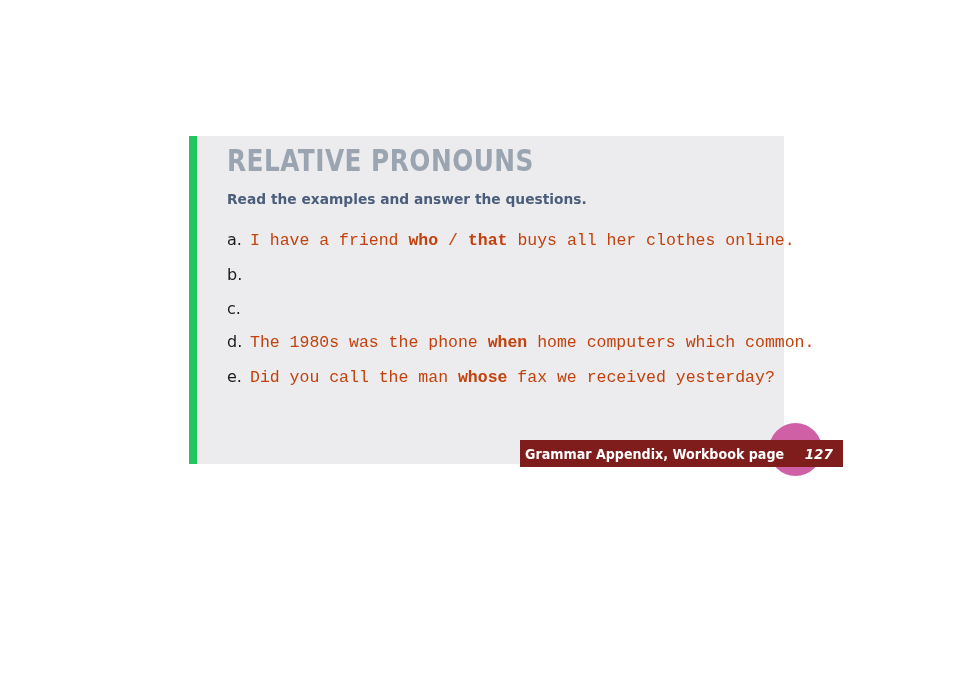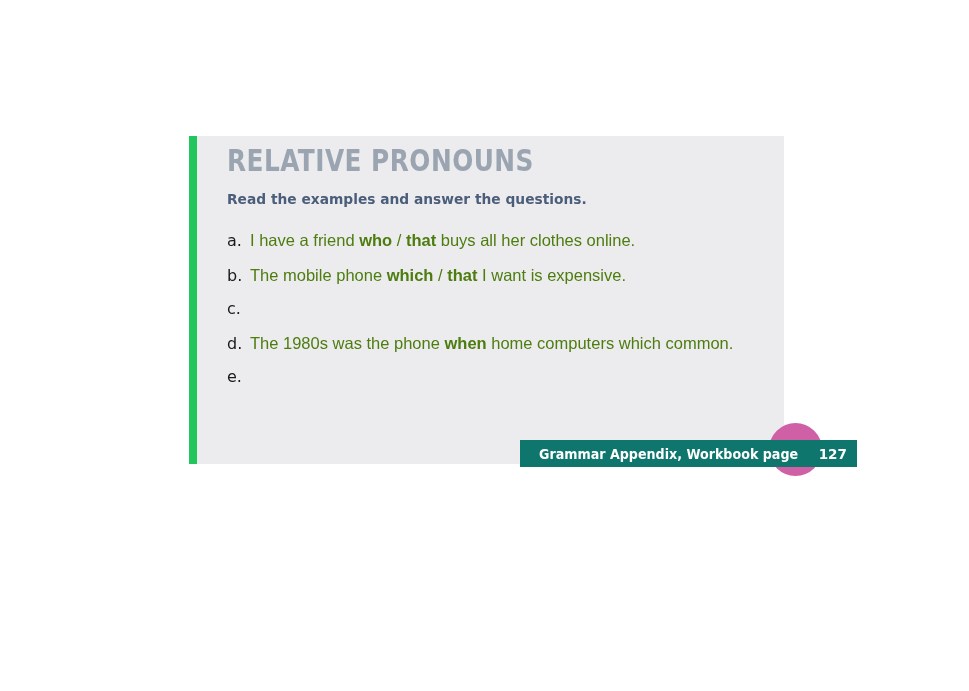--- a/index.html
+++ b/index.html
@@ -78,23 +78,23 @@
 
   .item-letter {
     width: 23px;
     flex: 0 0 23px;
     font-family: "DejaVu Sans", sans-serif;
     font-size: 16px;
     color: #1a1a1a;
   }
 
   .item-text {
-    font-family: Liberation Sans, sans-serif;
+    font-family: Liberation Mono, monospace;
     font-size: 16.5px;
-    color: #4d7c0f;
+    color: #c2410c;
     white-space: nowrap;
   }
 
   .item-text b {
     font-weight: bold;
   }
 
   .badge-circle {
     position: absolute;
     left: 769px;
@@ -103,22 +103,22 @@
     height: 53px;
     border-radius: 50%;
     background: #d060a6;
   }
 
   .badge-bar {
     position: absolute;
     left: 520px;
     top: 440px;
     height: 27px;
-    background: #0f766e;
-    padding: 0 10px 0 19px;
+    background: #7f1d1d;
+    padding: 0 10px 0 5px;
     display: flex;
     align-items: center;
     box-sizing: border-box;
   }
 
   .badge-text {
     font-family: "DejaVu Sans", sans-serif;
     font-size: 13.5px;
     font-weight: bold;
     color: #ffffff;
@@ -126,51 +126,52 @@
     transform-origin: left center;
     white-space: nowrap;
   }
 
   .badge-page {
     font-family: "DejaVu Sans", sans-serif;
     font-size: 13.5px;
     font-weight: bold;
     color: #ffffff;
     margin-left: 4px;
+    font-style: italic;
   }
 </style>
 </head>
 <body>
 
 <div class="page">
 
   <div class="card">
 
     <div class="card-title">RELATIVE PRONOUNS</div>
 
     <div class="card-instruction">Read the examples and answer the questions.</div>
 
     <div class="items" id="example-list">
         <div class="item">
           <span class="item-letter">a.</span>
           <span class="item-text"><span>I have a friend </span><b>who</b><span> / </span><b>that</b><span> buys all her clothes online.</span></span>
         </div>
         <div class="item">
           <span class="item-letter">b.</span>
-          <span class="item-text"><span>The mobile phone </span><b>which</b><span> / </span><b>that</b><span> I want is expensive.</span></span>
         </div>
         <div class="item">
           <span class="item-letter">c.</span>
         </div>
         <div class="item">
           <span class="item-letter">d.</span>
           <span class="item-text"><span>The 1980s was the phone </span><b>when</b><span> home computers which common.</span></span>
         </div>
         <div class="item">
           <span class="item-letter">e.</span>
+          <span class="item-text"><span>Did you call the man </span><b>whose</b><span> fax we received yesterday?</span></span>
         </div>
       </div>
 
   </div>
 
   <div class="badge-circle"></div>
 
   <div class="badge-bar">
     <span class="badge-text">Grammar Appendix, Workbook page</span>
     <span class="badge-page">127</span>

